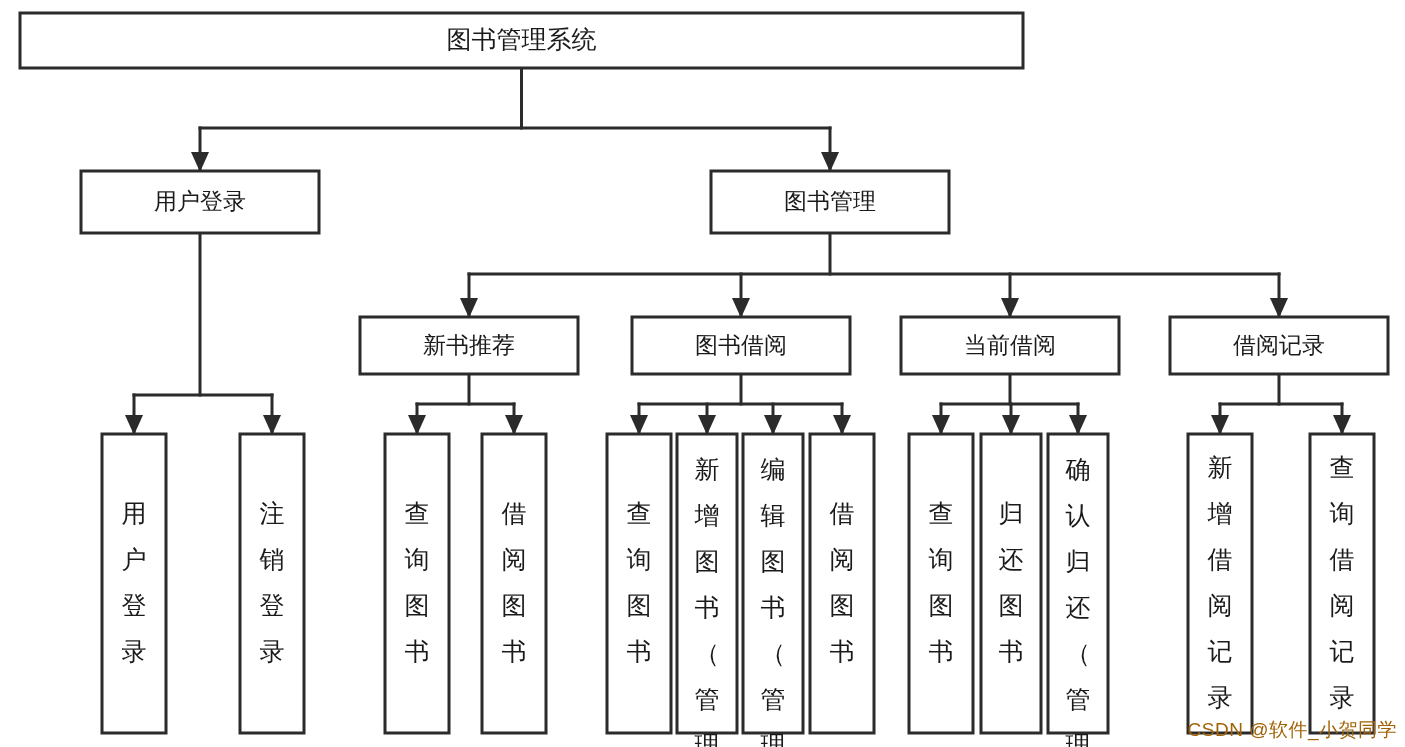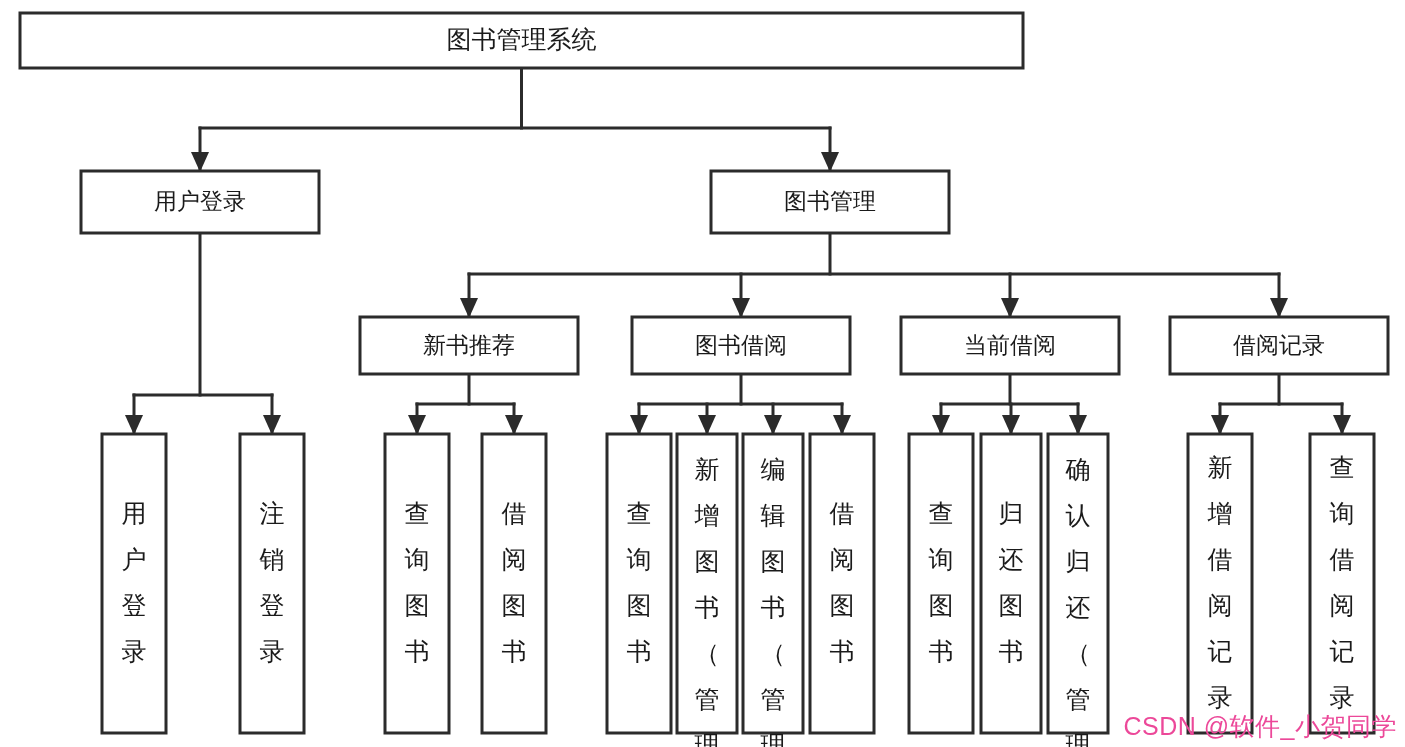--- a/index.html
+++ b/index.html
@@ -21,22 +21,22 @@
     dominant-baseline:middle;
   }
   .lvl0-label{font-size:25px;}
   .lvl1-label{font-size:23px;}
   .lvl2-label{font-size:23px;}
   .leaf-label{font-size:25px;}
   .watermark{
     position:absolute;
     right:8px;bottom:4px;
     font-family:"Liberation Sans","DejaVu Sans",sans-serif;
-    font-size:25px;
-    color:#ec4899;
+    font-size:19px;
+    color:#a16207;
     white-space:nowrap;
     letter-spacing:0.5px;
   }
 </style>
 </head>
 <body>
 
 <div id="stage">
   <svg id="diagram" viewBox="0 0 1405 747">
     <g id="connectors">

